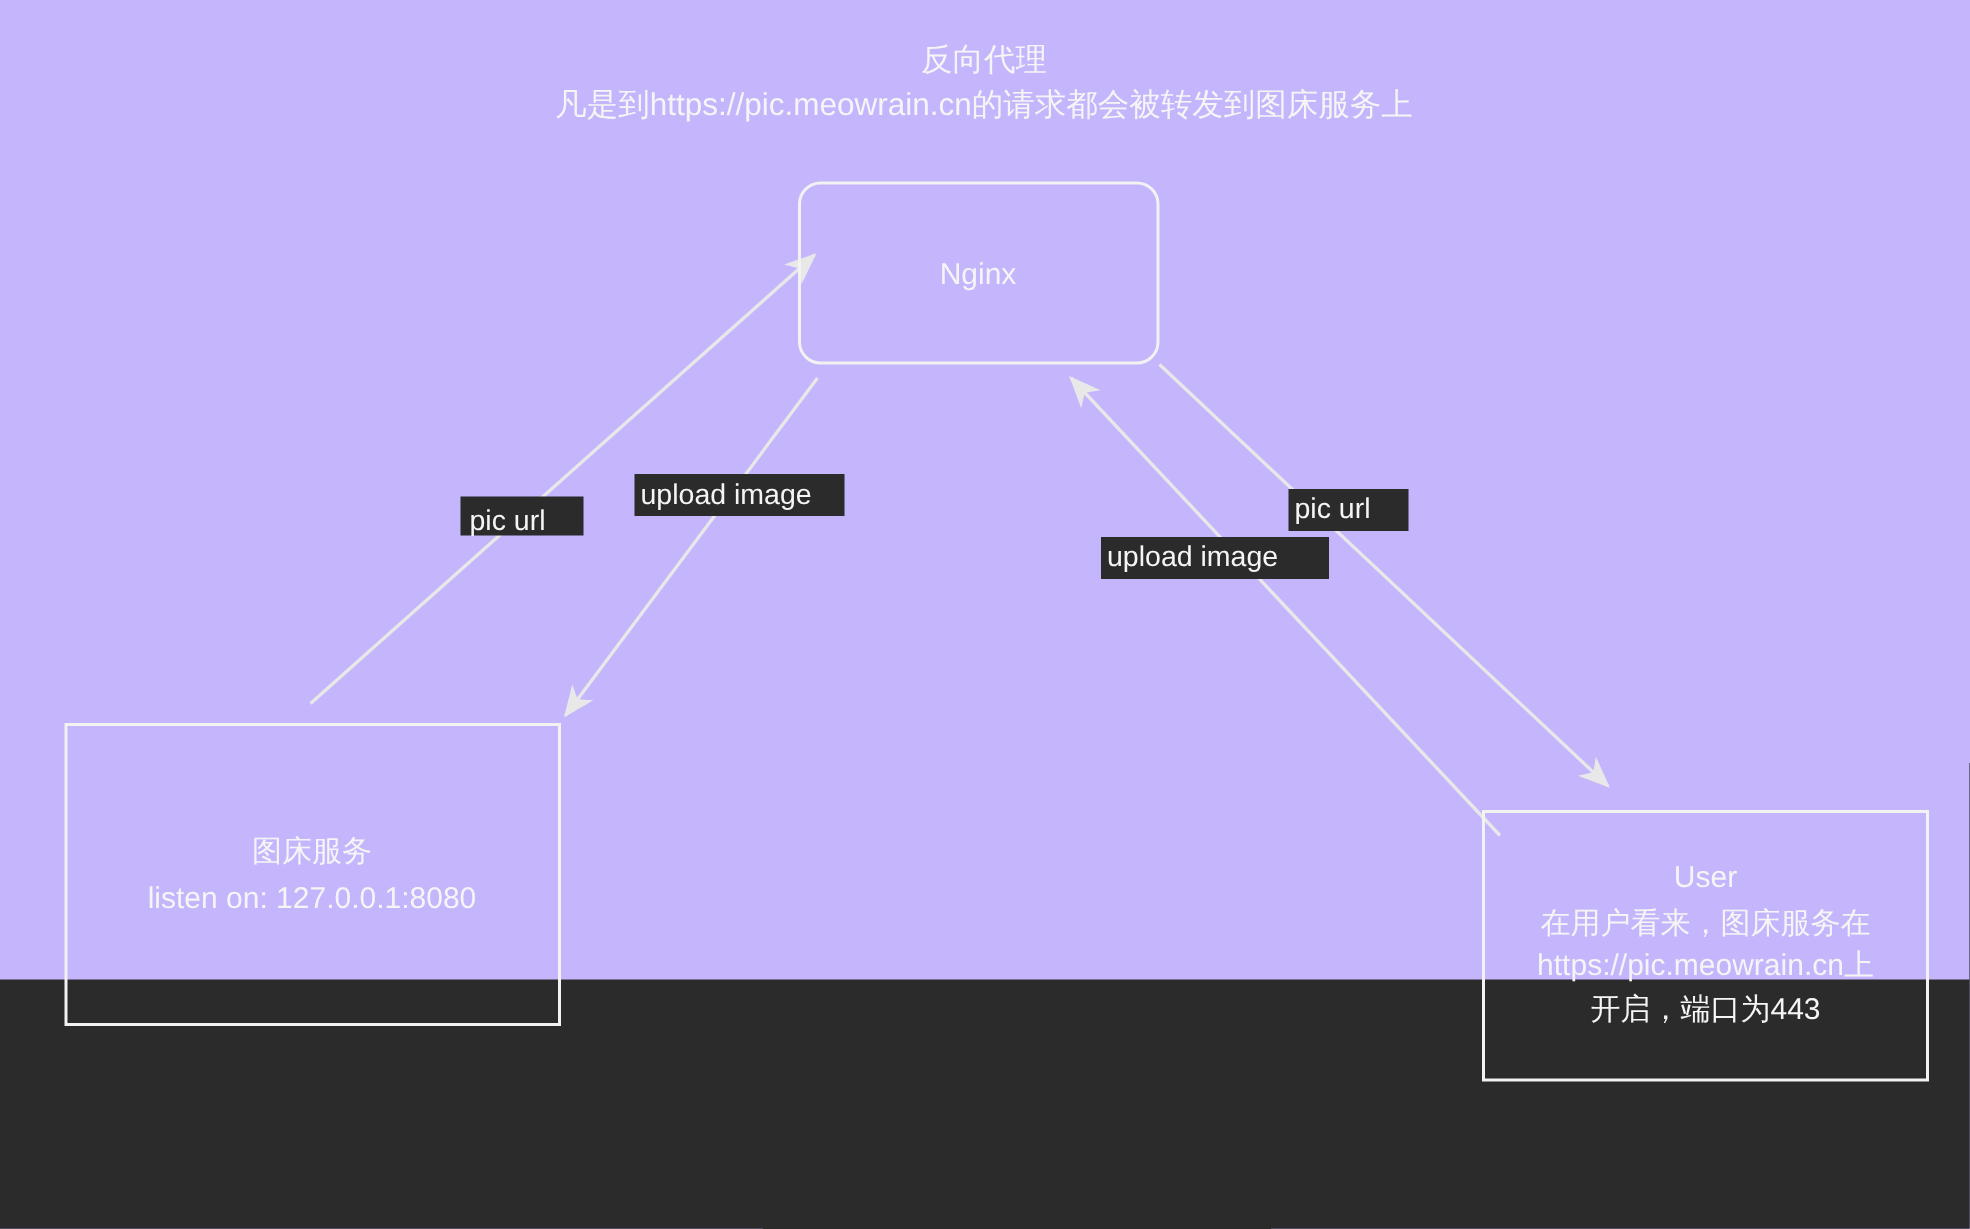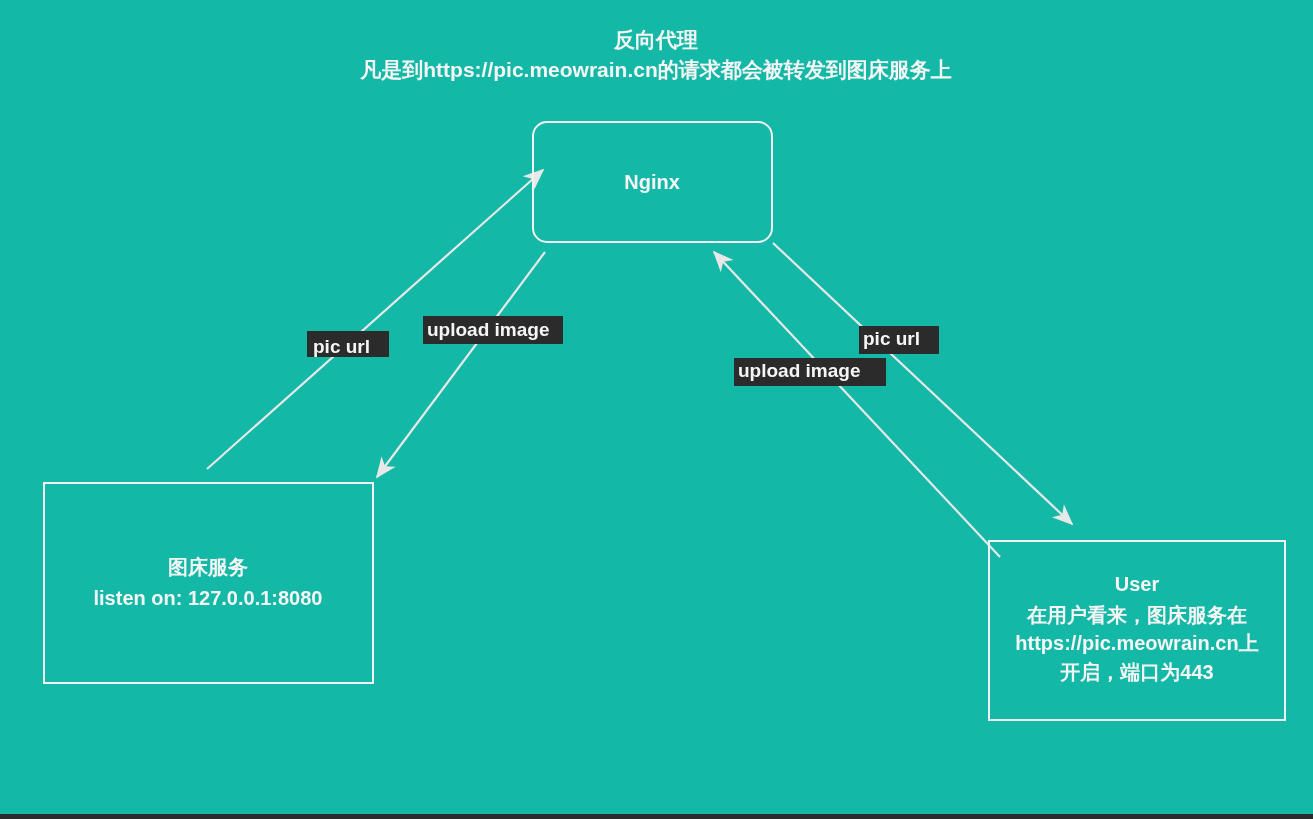--- a/index.html
+++ b/index.html
@@ -9,23 +9,22 @@
   }
   body {
     width: 1313px;
     height: 819px;
     overflow: hidden;
     font-family: "Liberation Sans", "DejaVu Sans", sans-serif;
   }
   #diagram-root {
     position: relative;
     width: 1313px;
-    height: 814px;
-    background: #14b8a6;
-    font-weight: bold;
+    height: 653px;
+    background: #c4b5fd;
   }
   svg.diagram-canvas {
     position: absolute;
     top: 0;
     left: 0;
     width: 1313px;
     height: 819px;
     display: block;
   }
   .node-shape {

